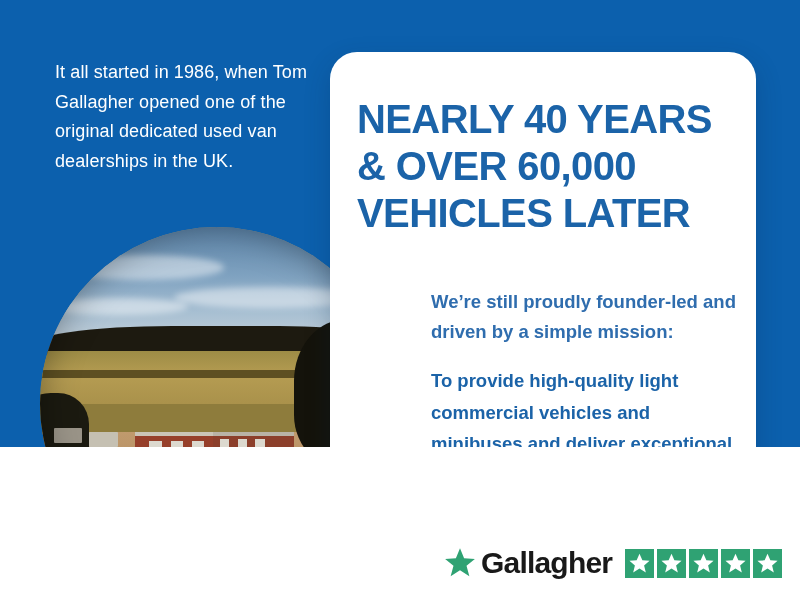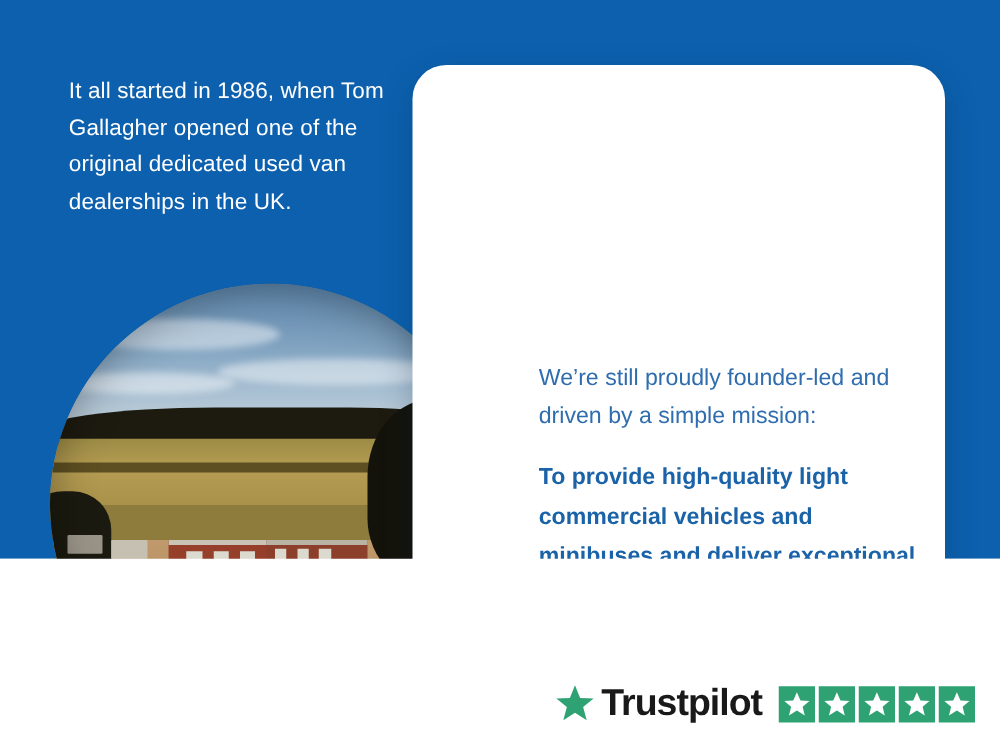--- a/index.html
+++ b/index.html
@@ -188,21 +188,21 @@
   }
 
   .subcopy {
     position: absolute;
     left: 101px;
     top: 235px;
     width: 310px;
     color: #2f6dae;
     font-size: 18.5px;
     line-height: 30px;
-    font-weight: 400;
+    font-weight: 700;
   }
 
   .mission {
     position: absolute;
     left: 101px;
     top: 313px;
     width: 310px;
     color: #1b63a8;
     font-size: 18.5px;
     line-height: 31.5px;
@@ -323,31 +323,32 @@
       <div class="ph-van" style="left:78%;top:68%;width:8%;background:#3a5a7a;"></div>
       <div class="ph-van" style="left:79%;top:63%;width:8%;background:#b5562b;"></div>
       <div class="ph-van" style="left:4%;top:57%;width:8%;background:#9a9488;"></div>
       <div class="ph-van" style="left:14%;top:58%;width:8%;background:#c5c0b2;"></div>
       <div class="ph-dirt"></div>
       <div class="ph-vignette"></div>
     </div>
   </div>
 
   <div class="white-card">
+    <div class="headline">NEARLY 40 YEARS &amp; OVER 60,000 VEHICLES LATER</div>
     <div class="subcopy">We’re still proudly founder-led and driven by a simple mission:</div>
     <div class="mission">To provide high-quality light commercial vehicles and minibuses and deliver exceptional customer service</div>
   </div>
 
   <div class="tp-bar">
     <div class="tp-wrap">
       <div class="tp-logo">
         <svg class="tp-star-big" viewBox="0 0 24 24">
           <path fill="currentColor" d="M12 1.6l2.9 7.1 7.6.4-5.9 4.8 2 7.4L12 17.1 5.4 21.3l2-7.4L1.5 9.1l7.6-.4z"></path>
         </svg>
-        <span class="tp-name">Trustpilot</span>
+        <span class="tp-name">Gallagher</span>
       </div>
       <div class="tp-stars">
         <span class="tp-tile">
           <svg viewBox="0 0 24 24">
               <path fill="currentColor" d="M12 1.8l3 6.9 7.5.5-5.7 4.8 1.8 7.3L12 17.2 5.4 21.3l1.8-7.3L1.5 9.2 9 8.7z"></path>
             </svg>
         </span>
         <span class="tp-tile">
           <svg viewBox="0 0 24 24">
               <path fill="currentColor" d="M12 1.8l3 6.9 7.5.5-5.7 4.8 1.8 7.3L12 17.2 5.4 21.3l1.8-7.3L1.5 9.2 9 8.7z"></path>

